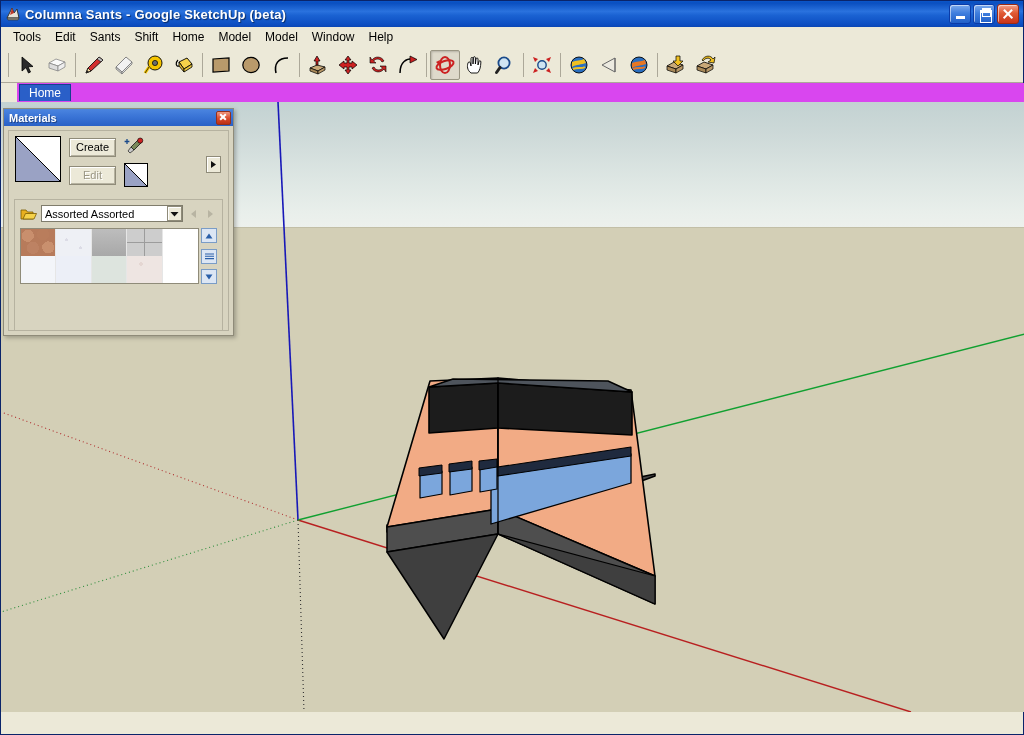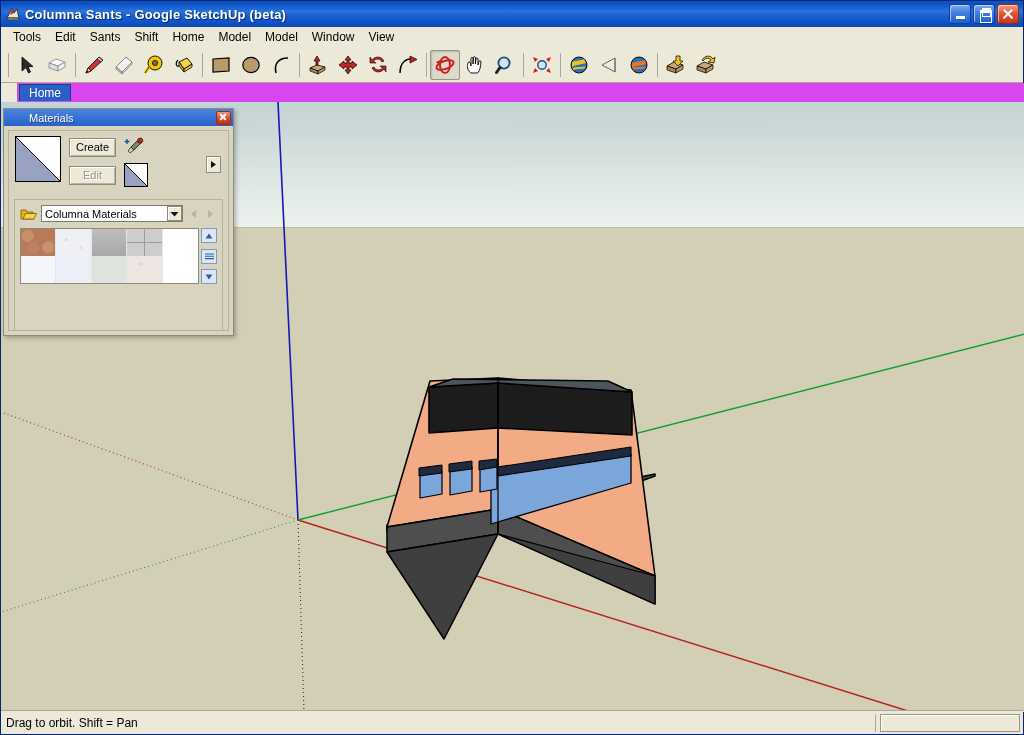--- a/index.html
+++ b/index.html
@@ -62,22 +62,22 @@
   .ground{position:absolute;left:0;top:126px;width:100%;bottom:0;background:#d3cfb6;}
   .hline{position:absolute;left:0;top:125px;width:100%;height:1px;background:#c2bfa7;}
 
   
   .panel{position:absolute;left:2px;top:107px;width:231px;height:228px;
     background:#d8d4c0;border:1px solid #8f8b79;box-sizing:border-box;
     box-shadow:2px 2px 4px rgba(0,0,0,.25);}
   .panel-tb{height:17px;box-sizing:border-box;
     background:linear-gradient(180deg,#4b85e0 0%,#3a74d6 45%,#2a61c6 100%);
     display:flex;align-items:center;padding:0 2px 0 5px;}
-  .panel-title{color:#fff;font-size:11px;font-weight:normal;
-    text-shadow:1px 1px 0 rgba(0,0,0,.35);margin-left:20px;}
+  .panel-title{color:#fff;font-size:11px;font-weight:bold;
+    text-shadow:1px 1px 0 rgba(0,0,0,.35);}
   .panel-x{margin-left:auto;width:13px;height:12px;border:1px solid #93301c;border-radius:2px;
     background:linear-gradient(180deg,#f0977f 0%,#d9492a 55%,#bb2f16 100%);position:relative;}
   .panel-x i{position:absolute;width:8px;height:2px;background:#fff;left:2px;top:4px;}
   .panel-x i.a{transform:rotate(45deg);} .panel-x i.b{transform:rotate(-45deg);}
   .panel-body{position:absolute;left:4px;top:21px;right:4px;bottom:4px;
     background:#d8d4c0;border:1px solid #b6b2a0;box-sizing:border-box;}
   .mat-top{display:flex;padding:5px 6px 3px 6px;align-items:flex-start;}
   .swatch-big{width:44px;height:44px;border:1px solid #000;background:#fff;flex:none;
     position:relative;overflow:hidden;}
   .swatch-big .tri{position:absolute;left:0;top:0;width:100%;height:100%;
@@ -159,21 +159,21 @@
 
   <div class="menubar">
     <span class="menu-item">Tools</span>
     <span class="menu-item">Edit</span>
     <span class="menu-item">Sants</span>
     <span class="menu-item">Shift</span>
     <span class="menu-item">Home</span>
     <span class="menu-item">Model</span>
     <span class="menu-item">Model</span>
     <span class="menu-item">Window</span>
-    <span class="menu-item">View</span>
+    <span class="menu-item">Help</span>
   </div>
 
   <div class="toolbar">
 
     <div class="tsep"></div>
 
     <div class="tb">
       <span>
       <svg width="22" height="22" viewBox="0 0 22 22">
             <path d="M6 3 L6 17 L10 13.5 L12.5 19 L14.5 18 L12 12.8 L17 12.5 Z" fill="#2b2b2b" stroke="#000" stroke-width=".8" stroke-linejoin="round"></path>
@@ -496,21 +496,21 @@
 
         <div class="lib-area">
           <div class="lib-row">
             <span class="folder-ic">
               <svg width="17" height="14" viewBox="0 0 17 14">
                 <path d="M1 3 L6 3 L7.5 5 L13 5 L13 12 L1 12 Z" fill="#e8b020" stroke="#7a5a00" stroke-width=".8"></path>
                 <path d="M3 12 L5.5 6.5 L16.5 6.5 L14 12 Z" fill="#f5d24a" stroke="#7a5a00" stroke-width=".8"></path>
               </svg>
             </span>
             <div class="combo">
-              <span class="combo-txt">Columna Materials</span>
+              <span class="combo-txt">Assorted Assorted</span>
               <span class="combo-ar">
                 <svg width="9" height="6" viewBox="0 0 9 6">
                     <path d="M0.5 1 L8.5 1 L4.5 5.5 Z" fill="#111"></path>
                   </svg>
               </span>
             </div>
             <span class="navarr">
               <svg width="9" height="10" viewBox="0 0 9 10">
                   <path d="M7 1 L2 5 L7 9 Z" fill="#b8b4a2"></path>
                 </svg>
@@ -566,21 +566,14 @@
               </div>
             </div>
           </div>
         </div>
 
       </div>
     </div>
 
   </div>
 
-  <div class="statusbar">
-    <span class="status-text">Drag to orbit.  Shift = Pan</span>
-    <span class="vcb-wrap">
-      <span class="vcb-sep"></span>
-      <input class="vcb" type="text" value="" style="">
-    </span>
-  </div>
 
 </div>
 
 </body></html>

